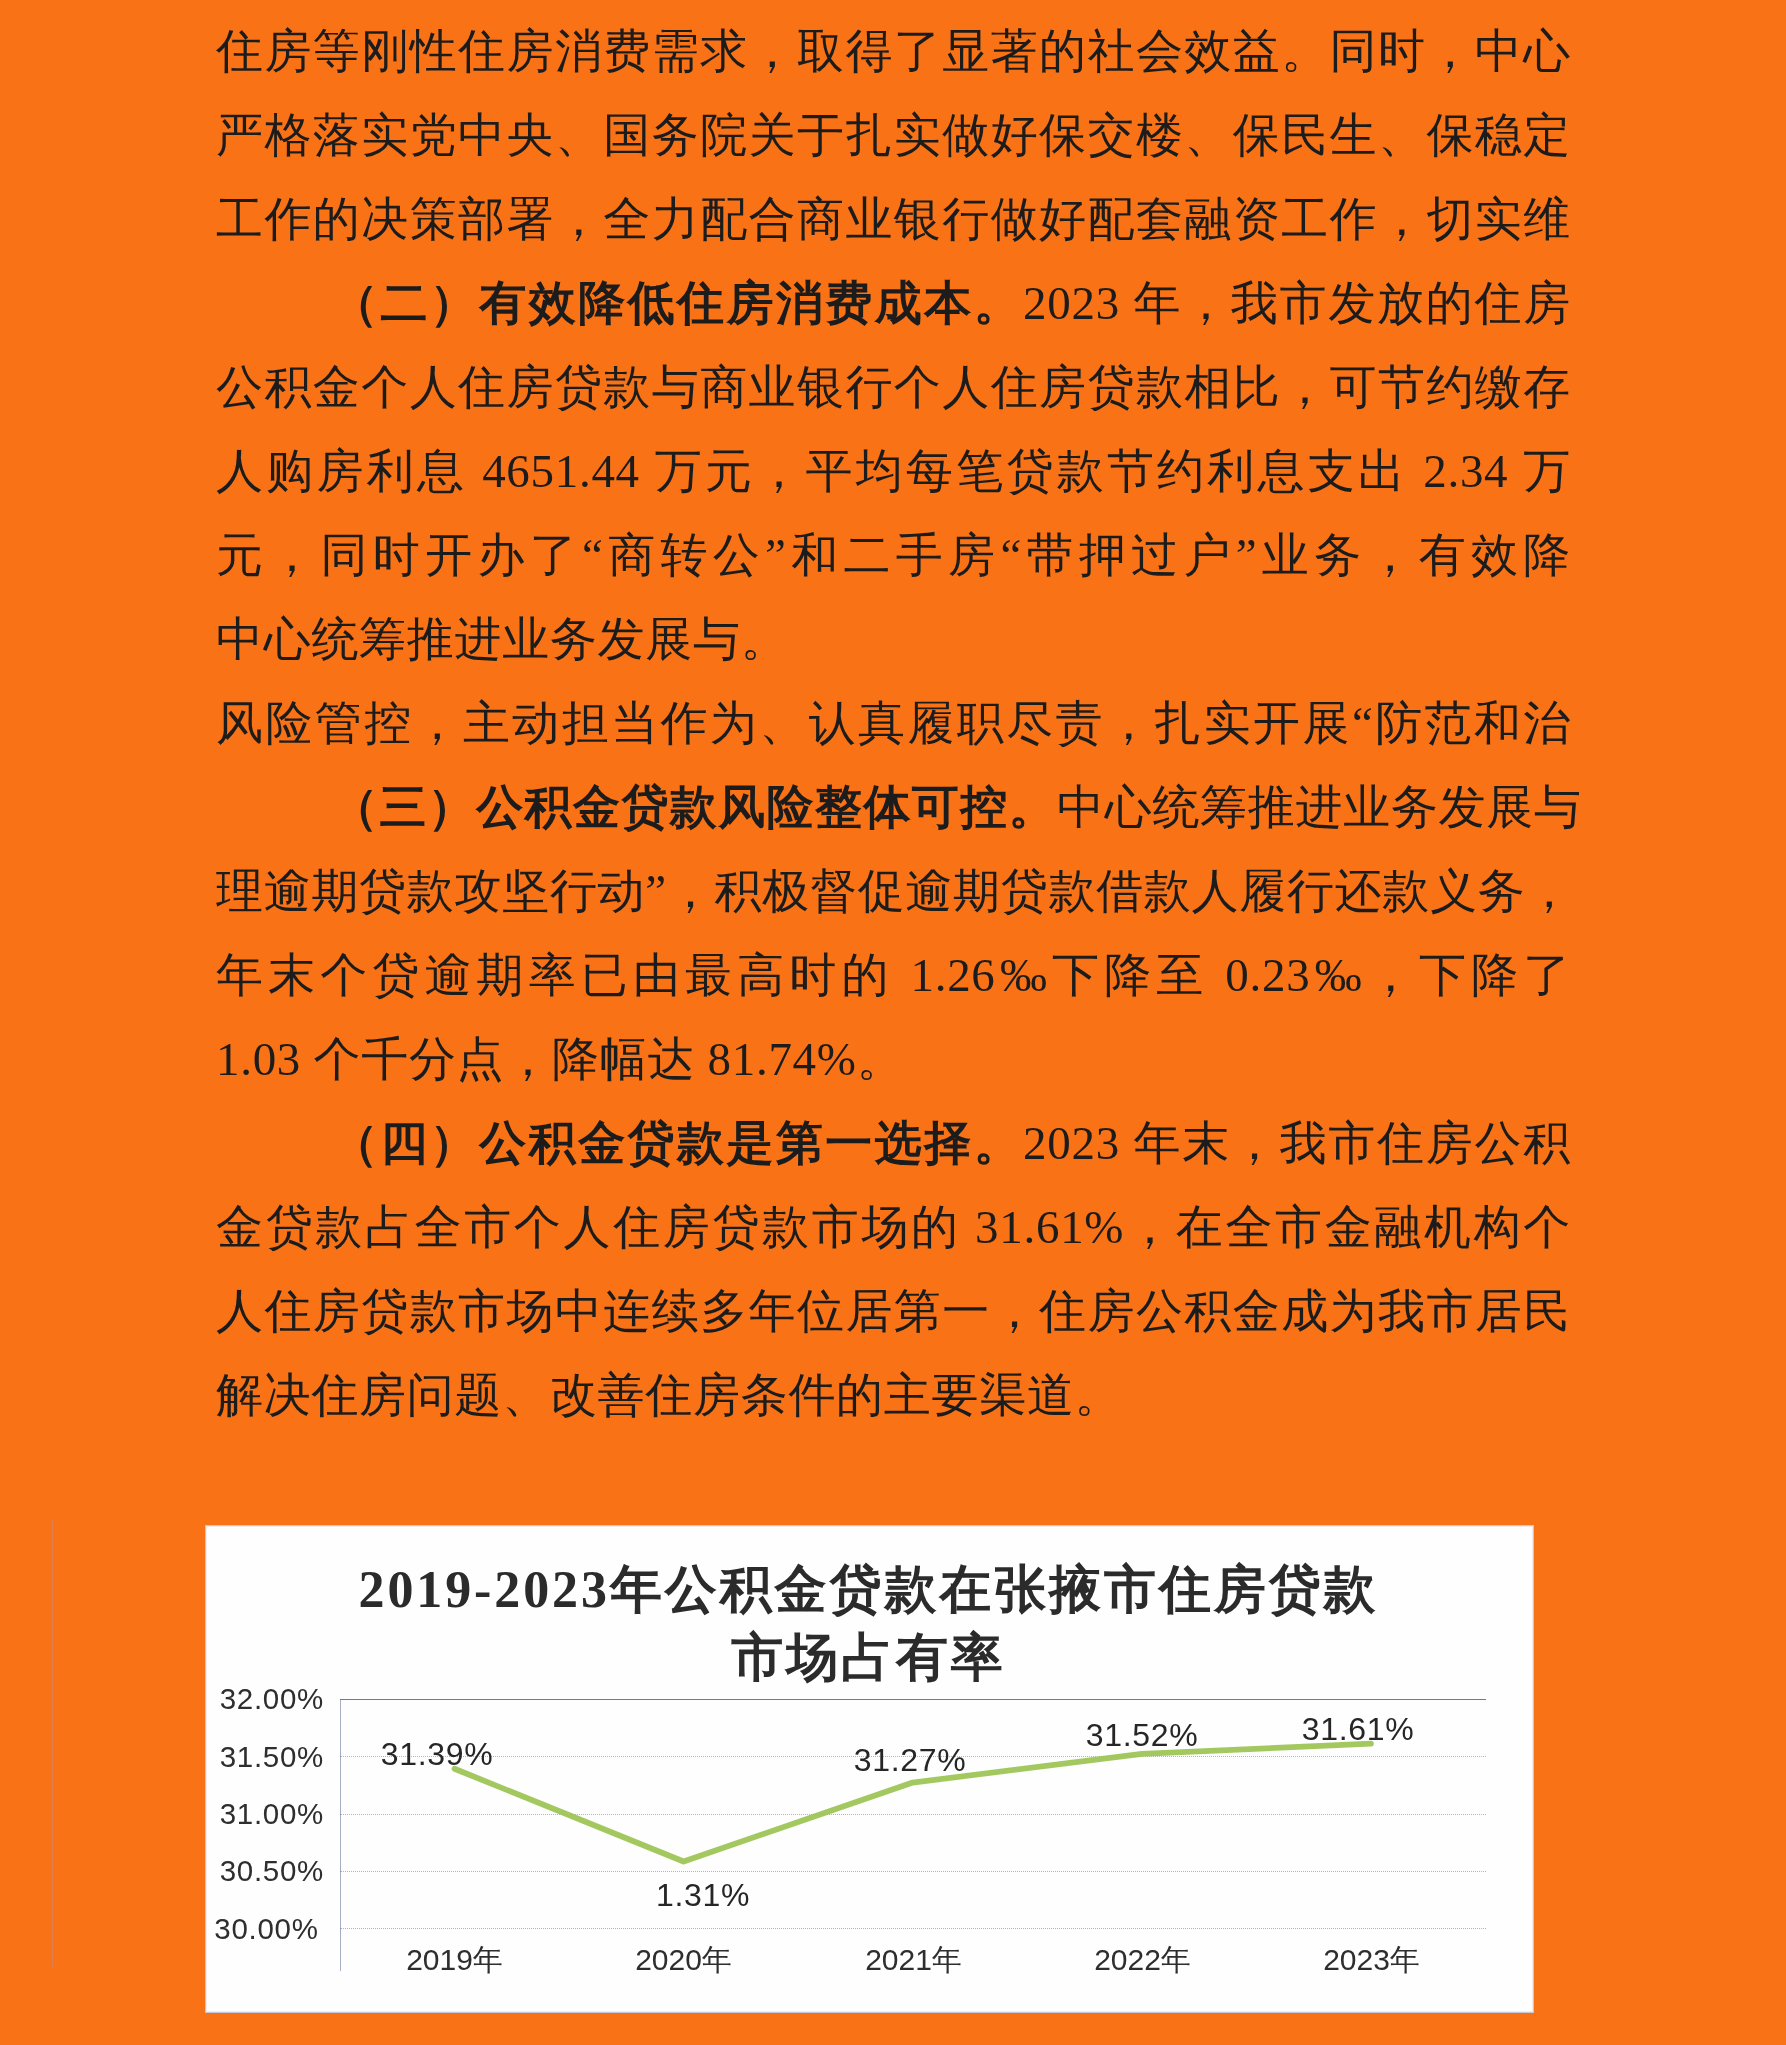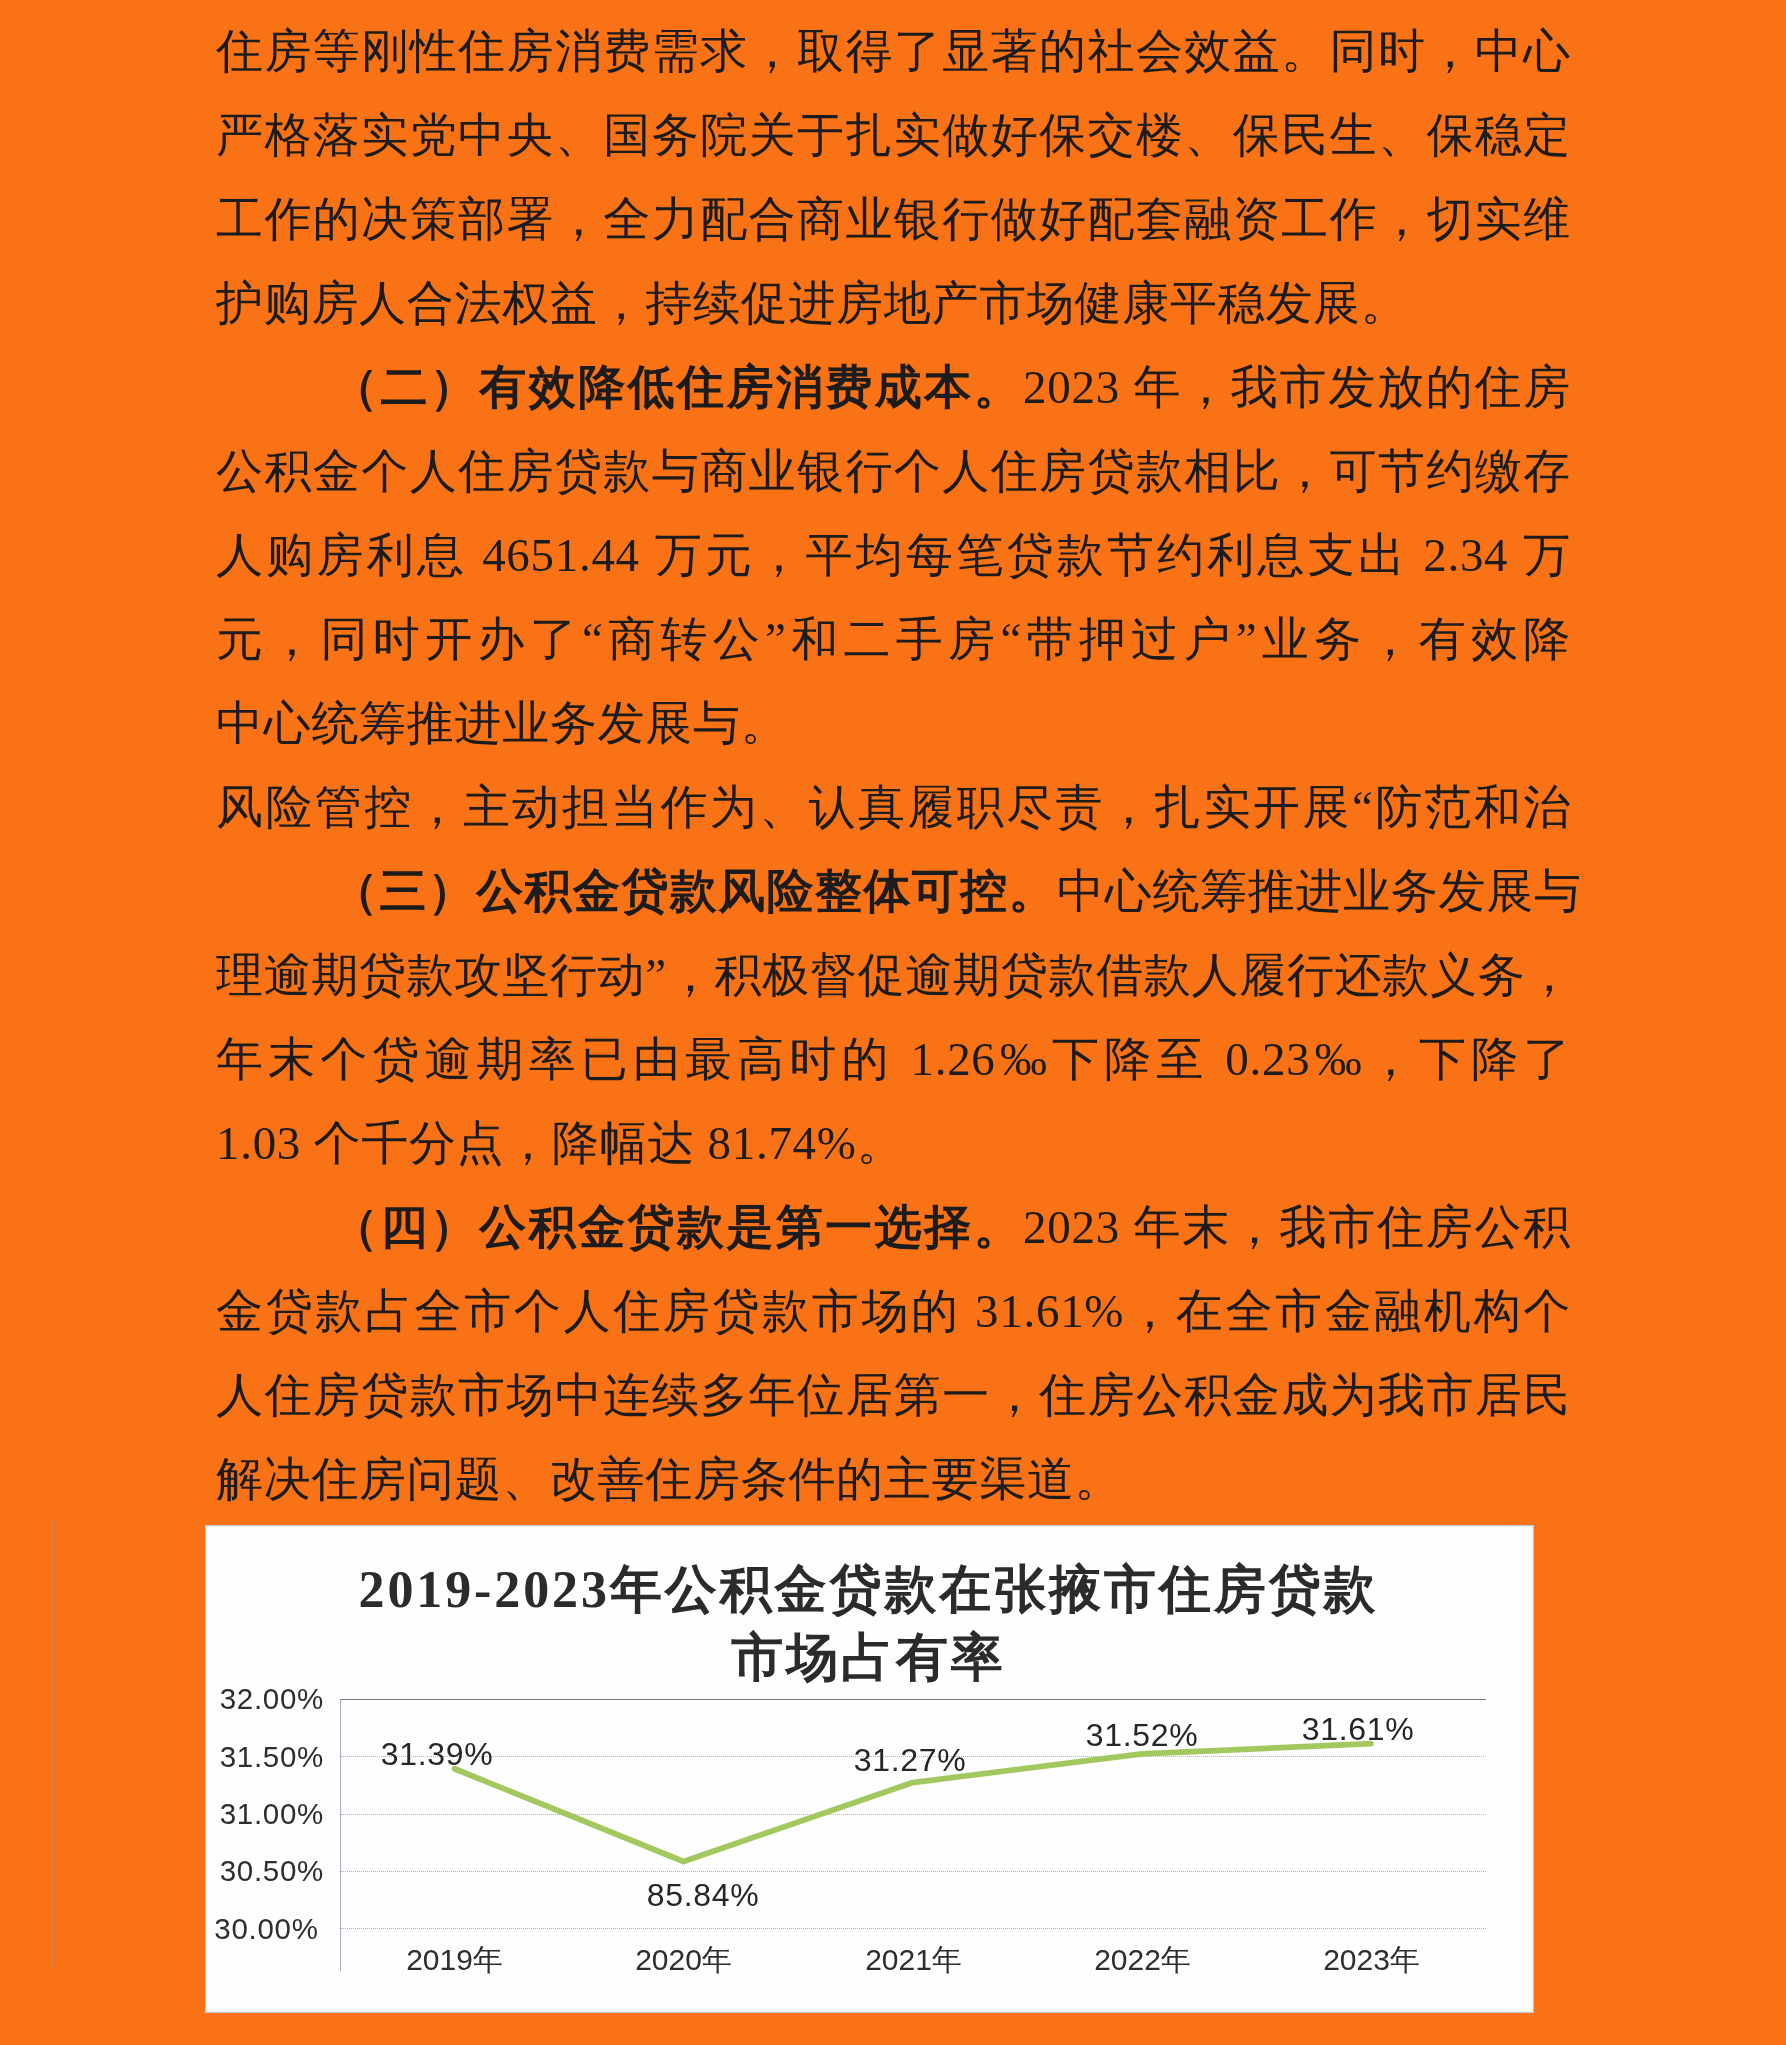--- a/index.html
+++ b/index.html
@@ -110,21 +110,20 @@
 </style>
 </head>
 <body>
 
 <div class="page">
 
   <div class="doc-text">
     <div class="line full"><b></b><span>住房等刚性住房消费需求，取得了显著的社会效益。同时，中心</span></div>
     <div class="line full"><b></b><span>严格落实党中央、国务院关于扎实做好保交楼、保民生、保稳定</span></div>
     <div class="line full"><b></b><span>工作的决策部署，全力配合商业银行做好配套融资工作，切实维</span></div>
-    <div class="line end"><b></b><span>护购房人合法权益，持续促进房地产市场健康平稳发展。</span></div>
     <div class="line full indent"><b>（二）有效降低住房消费成本。</b><span>2023 年，我市发放的住房</span></div>
     <div class="line full"><b></b><span>公积金个人住房贷款与商业银行个人住房贷款相比，可节约缴存</span></div>
     <div class="line full"><b></b><span>人购房利息 4651.44 万元，平均每笔贷款节约利息支出 2.34 万</span></div>
     <div class="line full"><b></b><span>元，同时开办了“商转公”和二手房“带押过户”业务，有效降</span></div>
     <div class="line end"><b></b><span>中心统筹推进业务发展与。</span></div>
     <div class="line full"><b></b><span>风险管控，主动担当作为、认真履职尽责，扎实开展“防范和治</span></div>
     <div class="line full indent"><b>（三）公积金贷款风险整体可控。</b><span>中心统筹推进业务发展与</span></div>
     <div class="line full"><b></b><span>理逾期贷款攻坚行动”，积极督促逾期贷款借款人履行还款义务，</span></div>
     <div class="line full"><b></b><span>年末个贷逾期率已由最高时的 1.26‰下降至 0.23‰，下降了</span></div>
     <div class="line end"><b></b><span>1.03 个千分点，降幅达 81.74%。</span></div>
@@ -151,21 +150,21 @@
       <div class="ytick" style="top: 1912px; text-align: center;">30.00%</div>
       <div class="xtick" style="left: 361px;">2019年</div>
       <div class="xtick" style="left: 590px;">2020年</div>
       <div class="xtick" style="left: 820px;">2021年</div>
       <div class="xtick" style="left: 1049px;">2022年</div>
       <div class="xtick" style="left: 1278px;">2023年</div>
       <svg width="1167" height="288" viewBox="0 0 1620 400" class="trend-svg">
         <polyline points="171.10000000000002,114.98999999999978 489.29999999999995,243.7800000000002 807.5,134.07000000000016 1125.7,94.32000000000016 1443.9,80.01000000000022" fill="none" stroke="#9cc353" stroke-width="8" stroke-linejoin="round" stroke-linecap="round" opacity="0.92"></polyline>
       </svg>
       <div class="pt-label" style="left: 437px; top: 1754px;">31.39%</div>
-      <div class="pt-label" style="left: 703px; top: 1895px;">85.84%</div>
+      <div class="pt-label" style="left: 703px; top: 1895px;">1.31%</div>
       <div class="pt-label" style="left: 910px; top: 1760px;">31.27%</div>
       <div class="pt-label" style="left: 1142px; top: 1735px;">31.52%</div>
       <div class="pt-label" style="left: 1358px; top: 1729px;">31.61%</div>
     </div>
   <div class="y-axis-line"></div>
 
 </div>
 
 
 </body></html>

